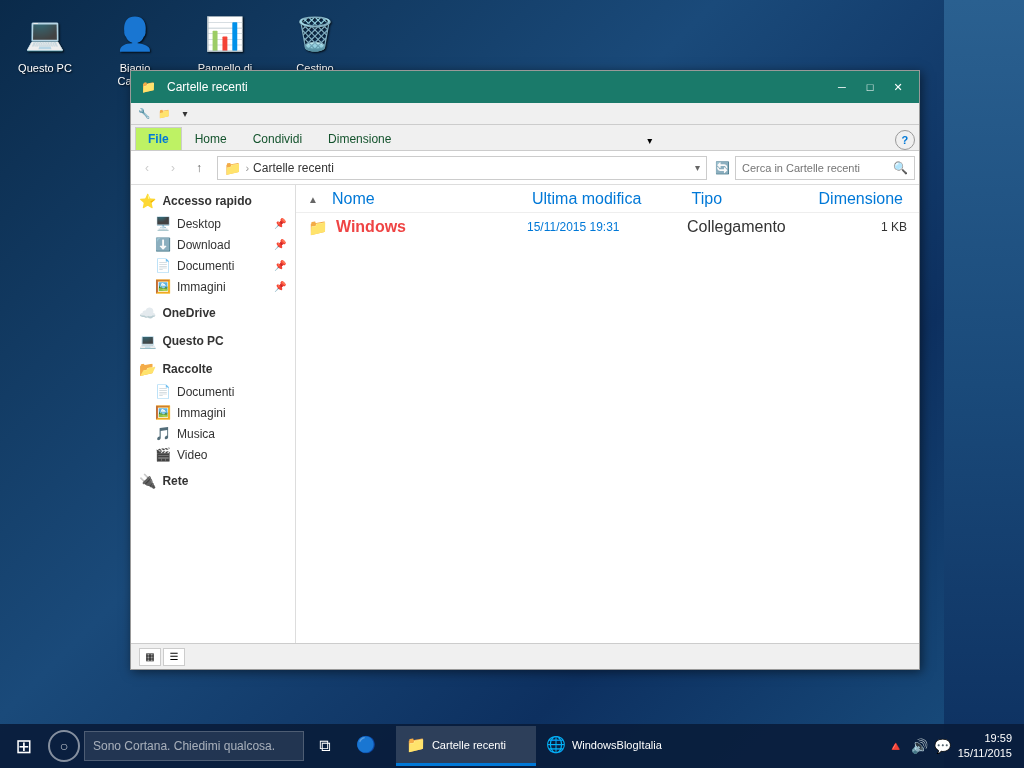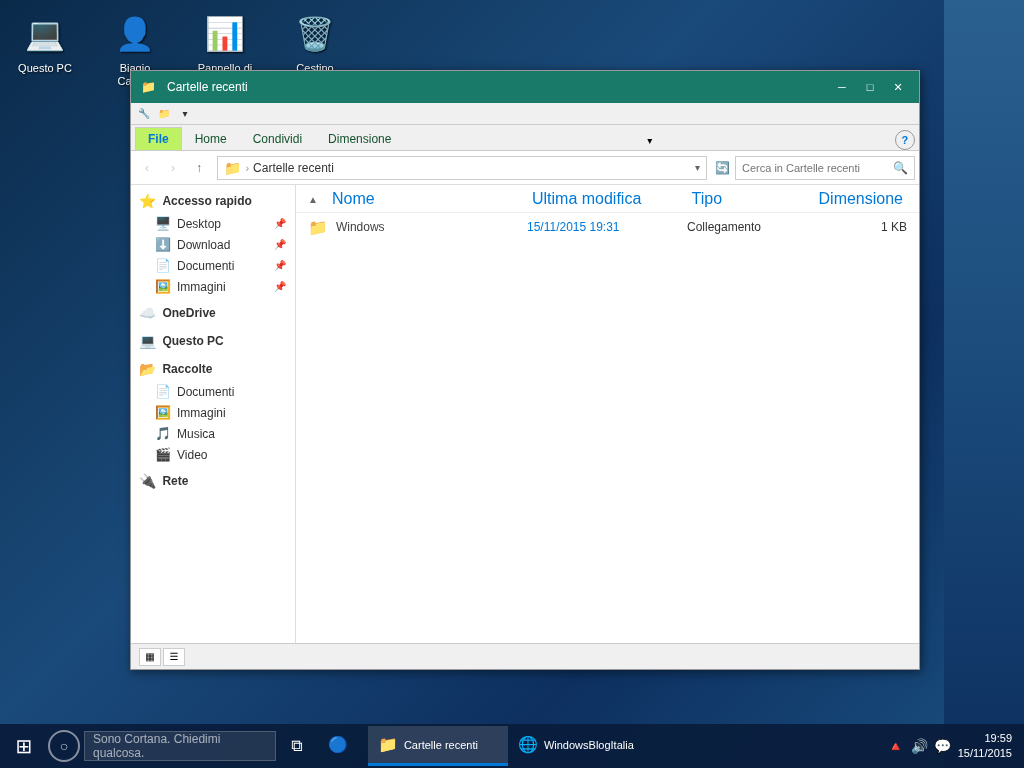--- a/index.html
+++ b/index.html
@@ -339,23 +339,23 @@
       display: flex;
       align-items: center;
       padding: 0 12px;
       height: 28px;
       cursor: pointer;
     }
     .file-icon {
       margin-right: 8px;
       font-size: 16px;
     }
-    .file-name { flex: 1; font-size: 12px; color: #404040; }
+    .file-name { flex: 1; font-size: 16px; color: #ef4444; font-weight: bold; }
     .file-date { width: 160px; font-size: 12px; color: #333; }
-    .file-type { width: 120px; font-size: 12px; color: #333; }
+    .file-type { width: 120px; font-size: 16px; color: #333; }
     .file-size { width: 100px; font-size: 12px; color: #333; text-align: right; }
 
     
     .status-bar {
       height: 26px;
       background: #f0f0f0;
       border-top: 1px solid #ccc;
       display: flex;
       align-items: center;
       padding: 0 8px;
@@ -405,21 +405,21 @@
       border: 2px solid rgba(255,255,255,0.5);
       display: flex;
       align-items: center;
       justify-content: center;
       color: rgba(255,255,255,0.7);
       font-size: 14px;
       cursor: pointer;
       margin: 0 4px;
     }
     .search-box {
-      width: 192px;
+      width: 220px;
       height: 30px;
       background: rgba(255,255,255,0.1);
       border: 1px solid rgba(255,255,255,0.2);
       display: flex;
       align-items: center;
       padding: 0 8px;
       cursor: pointer;
     }
     .search-box-text {
       color: rgba(255,255,255,0.6);

